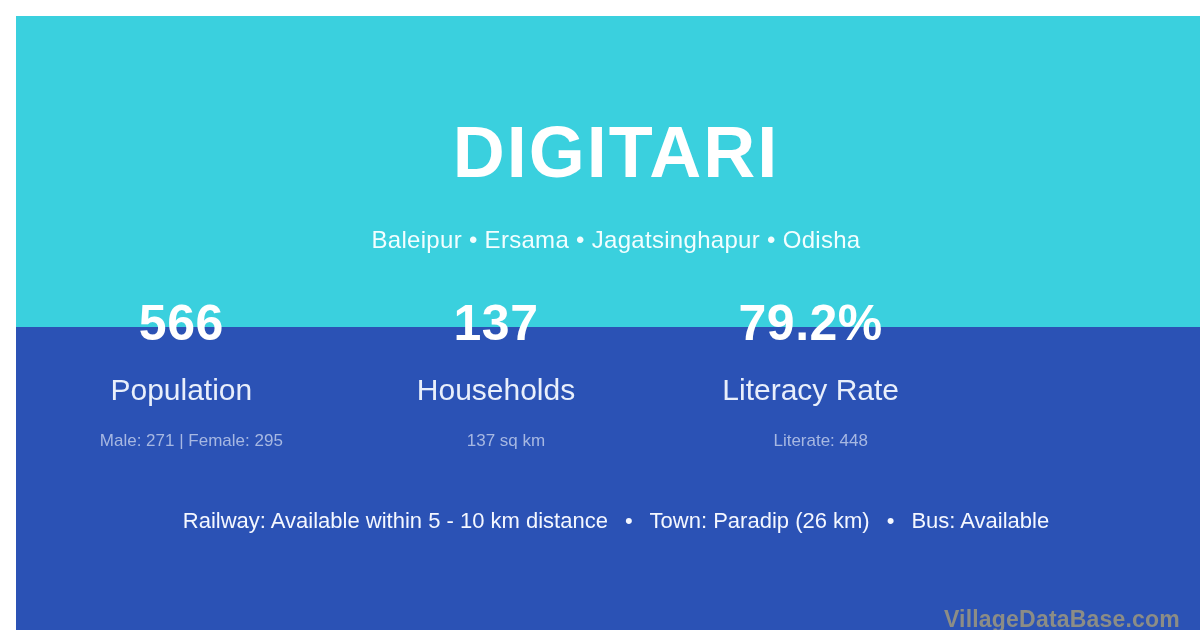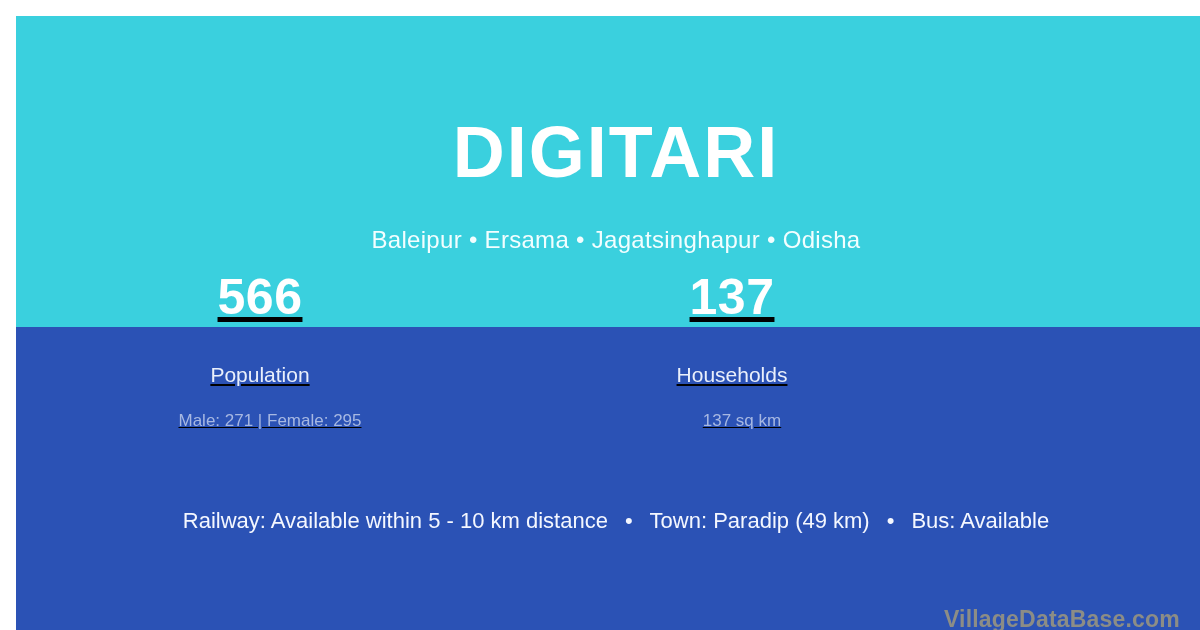--- a/index.html
+++ b/index.html
@@ -36,40 +36,39 @@
   .breadcrumb {
     margin-top:24px;
     font-size:24px;
     font-weight:400;
     color:#f2feff;
     letter-spacing:0.3px;
     line-height:1;
   }
   
   .stats-row {
-    position:absolute; left:0; top:230px;
+    position:absolute; left:0; top:256px;
     width:960px;
     display:flex;
     z-index:3;
-    text-decoration:underline;
   }
   .stat-col {
     flex:1 1 0;
     text-align:center;
   }
   .stat-value {
     font-size:50px;
     font-weight:bold;
     color:#ffffff;
     line-height:1.1;
     letter-spacing:0.5px;
   }
   .stat-label {
-    margin-top:22px;
-    font-size:21px;
+    margin-top:6px;
+    font-size:30px;
     font-weight:400;
     color:#e9effb;
     line-height:1.1;
   }
   .stat-sub {
     margin-top:10px;
     font-size:17px;
     font-weight:400;
     color:#a7b8e2;
     line-height:1.1;
@@ -130,21 +129,26 @@
       <div class="stat-label">Population</div>
       <div class="stat-sub">Male: 271 | Female: 295</div>
     </div>
 
     <div class="stat-col">
       <div class="stat-value">137</div>
       <div class="stat-label">Households</div>
       <div class="stat-sub">137 sq km</div>
     </div>
 
+    <div class="stat-col">
+      <div class="stat-value">79.2%</div>
+      <div class="stat-label">Literacy Rate</div>
+      <div class="stat-sub">Literate: 448</div>
+    </div>
 
   </div>
 
-  <div class="amenities"><span>Railway: Available within 5 - 10 km distance</span><span class="amenity-sep">•</span><span>Town: Paradip (49 km)</span><span class="amenity-sep">•</span><span>Bus: Available</span></div>
+  <div class="amenities"><span>Railway: Available within 5 - 10 km distance</span><span class="amenity-sep">•</span><span>Town: Paradip (26 km)</span><span class="amenity-sep">•</span><span>Bus: Available</span></div>
 
 
   <div class="watermark">VillageDataBase.com</div>
 
 </div>
 
 </body></html>

